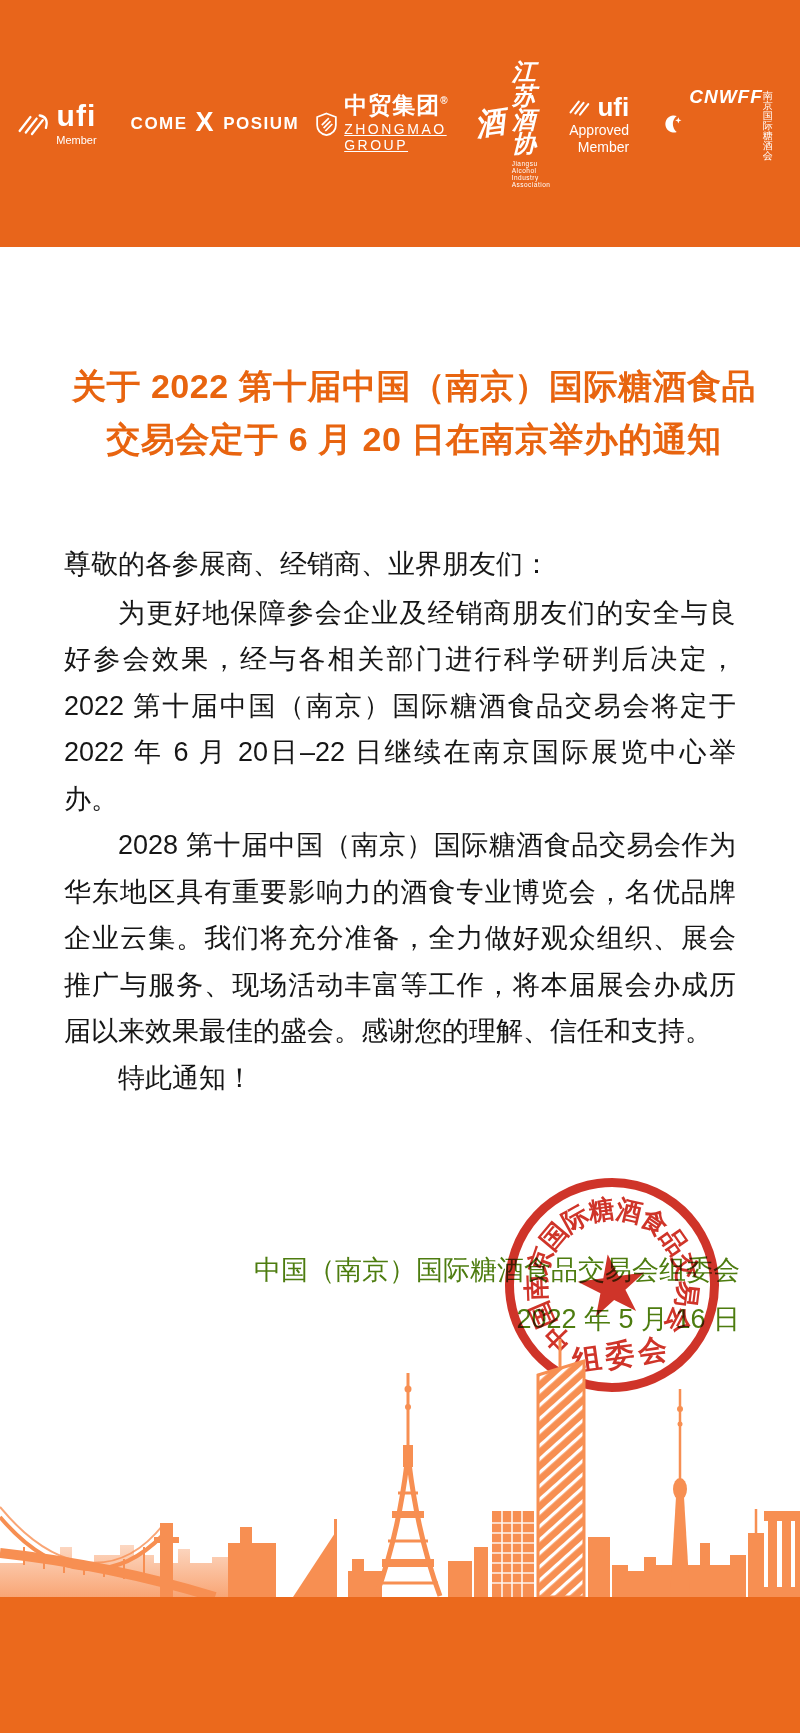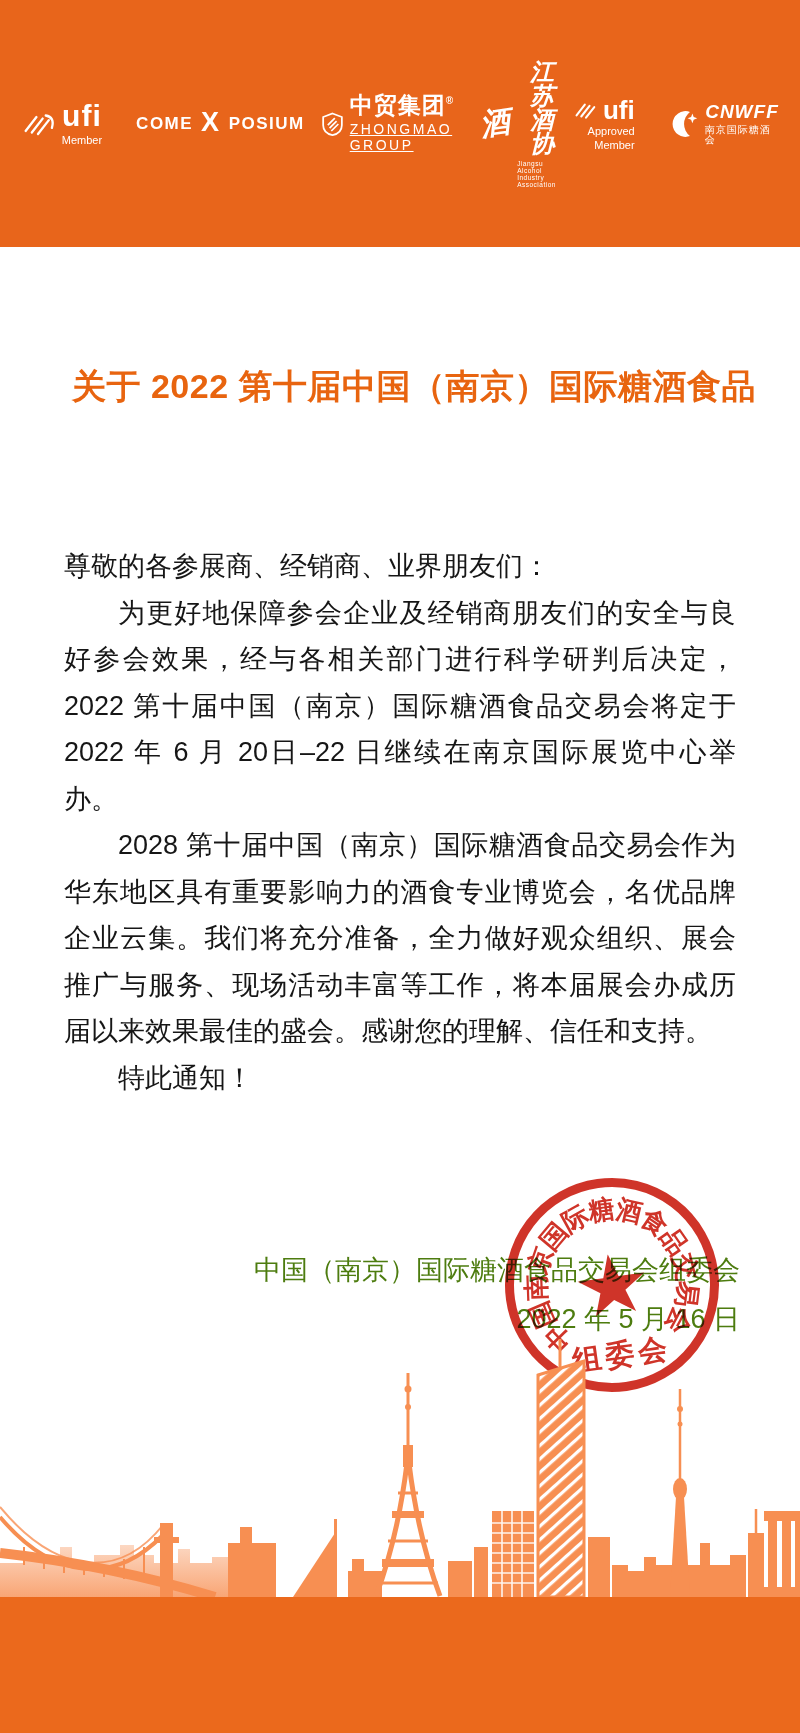--- a/index.html
+++ b/index.html
@@ -25,45 +25,45 @@
   .ufi-sub  { font-size:11px; margin-top:4px; }
 
   .comex { font-size:17px; font-weight:bold; letter-spacing:1.5px; display:flex; align-items:center; }
   .comex .bigx { font-size:27px; font-weight:bold; margin:0 1px; transform:translateY(-1px); }
 
   .zm-cn { font-size:23px; font-weight:bold; letter-spacing:1px; line-height:1; }
   .zm-cn .reg { font-size:10px; vertical-align:super; }
   .zm-en { font-size:14px; letter-spacing:2.5px; margin-top:4px;text-decoration:underline; }
 
   .js-icon { font-size:30px; font-style:italic; font-weight:bold; transform:rotate(-8deg); }
-  .js-cn { font-size:24px; font-style:italic; font-weight:bold; letter-spacing:2px; line-height:1;text-align:right; }
+  .js-cn { font-size:24px; font-style:italic; font-weight:bold; letter-spacing:2px; line-height:1; }
   .js-en { font-size:6.5px; letter-spacing:.5px; margin-top:4px; }
 
   .ufia-col { display:flex; flex-direction:column; align-items:flex-end; line-height:1; }
   .ufia-row { display:flex; align-items:center; gap:4px; }
   .ufia-word { font-size:26px; font-weight:bold; }
-  .ufia-sub { font-size:11px; margin-top:3px; }
-
-  .cnwff-col { display:flex; flex-direction:column; align-items:center; line-height:1; }
+  .ufia-sub { font-size:14px; margin-top:3px; }
+
+  .cnwff-col { display:flex; flex-direction:row; line-height:1; }
   .cnwff-word { font-size:19px; font-weight:bold; font-style:italic; letter-spacing:1px; }
   .cnwff-sub { font-size:10px; margin-top:4px; letter-spacing:1px; }
 
   
   .notice-title {
     position:absolute; top:360px; left:55px; width:690px;
     text-align:center; color:#E8640F; font-weight:bold;
     font-size:34px; line-height:53px; letter-spacing:.5px;margin-left:14px;
   }
   .notice-body {
     position:absolute; top:543px; left:64px; width:672px;
     color:#161616; font-size:27px; line-height:46.5px;
     text-align:justify;
   }
   .notice-body p { margin:0; text-indent:2em; }
-  .notice-body .salutation { text-indent:0; }
+  .notice-body .salutation { text-indent:0;font-family:Liberation Mono, monospace; }
 
   .sign-block {
     position:absolute; top:1246px; right:60px; text-align:right;
     color:#4d7c0f; font-size:27px; line-height:49px;
   }
 
   
   .stamp {
     position:absolute; left:505px; top:1178px; width:214px; height:214px;
     transform:rotate(-8deg); mix-blend-mode:multiply; opacity:.93;
@@ -169,20 +169,21 @@
     </svg>
     <div class="cnwff-col">
       <div class="cnwff-word">CNWFF</div>
       <div class="cnwff-sub">南京国际糖酒会</div>
     </div>
   </div>
 </div>
 
 <div class="notice-title">
   <div>关于 2022 第十届中国（南京）国际糖酒食品</div>
+  <div>交易会定于 6 月 20 日在南京举办的通知</div>
 </div>
 
 <div class="notice-body">
   <p class="salutation">尊敬的各参展商、经销商、业界朋友们：</p>
   <p>为更好地保障参会企业及经销商朋友们的安全与良好参会效果，经与各相关部门进行科学研判后决定，2022 第十届中国（南京）国际糖酒食品交易会将定于 2022 年 6 月 20日–22 日继续在南京国际展览中心举办。</p>
   <p>2028 第十届中国（南京）国际糖酒食品交易会作为华东地区具有重要影响力的酒食专业博览会，名优品牌企业云集。我们将充分准备，全力做好观众组织、展会推广与服务、现场活动丰富等工作，将本届展会办成历届以来效果最佳的盛会。感谢您的理解、信任和支持。</p>
   <p>特此通知！</p>
 </div>
 
 <div class="sign-block">

